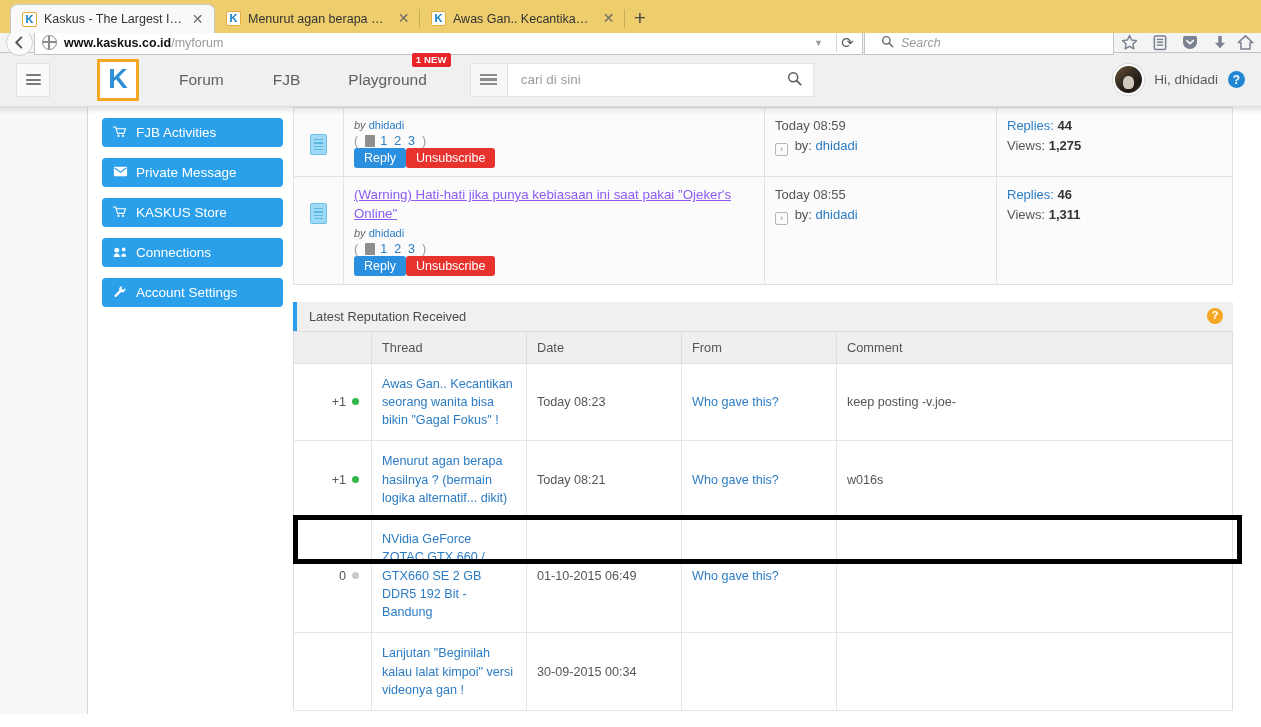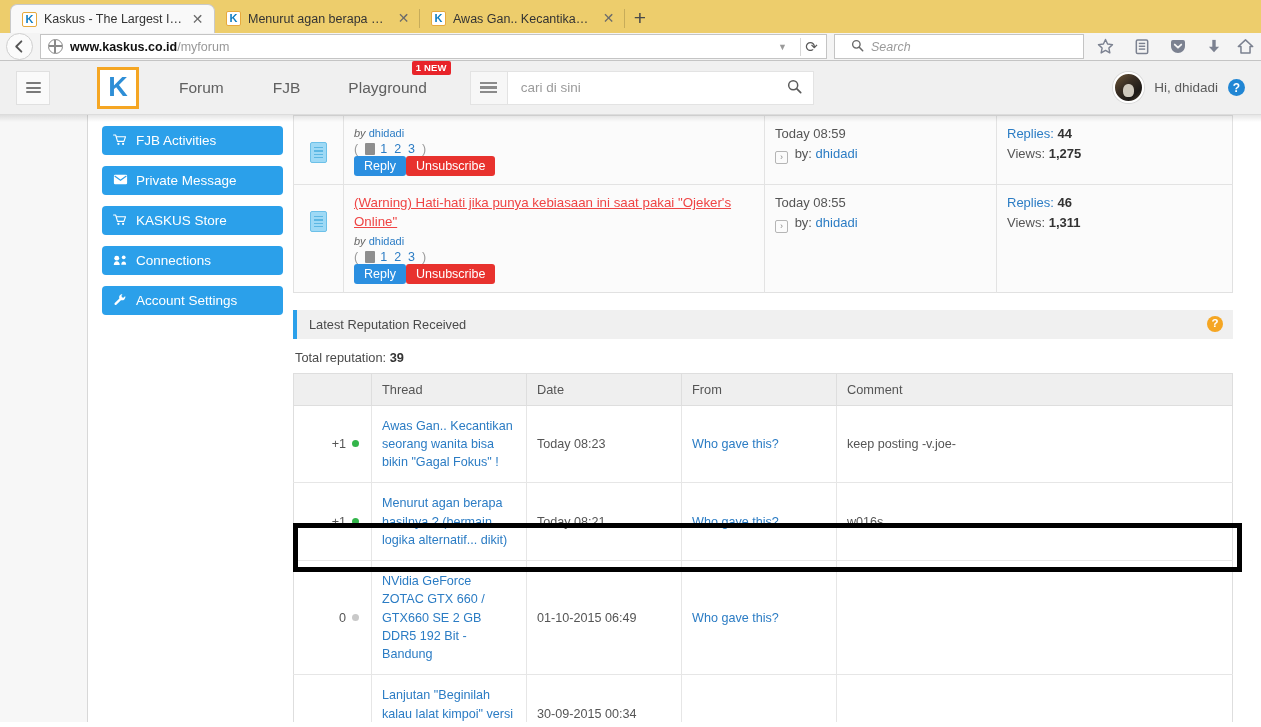--- a/index.html
+++ b/index.html
@@ -80,27 +80,27 @@
   #new-tab-btn {
     width: 30px; height: 29px;
     display: flex; align-items: center; justify-content: center;
     font-size: 21px;
     color: #4a4a4a;
     line-height: 1;
     padding-bottom: 3px;
   }
 
   #navbar {
-    height: 28px;
+    height: 20px;
     background: #f4f4f4;
     border-bottom: 1px solid #c4c4c4;
     display: flex;
     align-items: center;
     padding: 0 6px;
-    gap: 7px;
+    gap: 1px;
   }
   #back-btn {
     width: 27px; height: 27px;
     border-radius: 50%;
     border: 1px solid #cfcfcf;
     background: #fbfbfb;
     display: flex; align-items: center; justify-content: center;
     color: #555;
     flex: 0 0 auto;
   }
@@ -399,21 +399,21 @@
     margin-top: 18px;
     position: relative;
   }
   .thread-doc-icon::after {
     content: "";
     position: absolute; left: 3px; right: 3px; top: 4px; height: 11px;
     background: repeating-linear-gradient(to bottom,#5cb7e3 0,#5cb7e3 1.4px,transparent 1.4px,transparent 3.4px);
   }
   .thread-title {
     font-size: 13.3px;
-    color: #ef4444;
+    color: #8b5cf6;
     line-height: 1.45;
     display: block;
   }
   .thread-by { font-size: 11px; color: #555; margin-top: 3px; }
   .thread-by .by-it { font-style: italic; color: #666; }
   .thread-by a { color: #2b7cc4; text-decoration: none; }
   .thread-pages {
     font-size: 12.5px;
     color: #9a9a9a;
     margin-top: 3px;
@@ -813,24 +813,20 @@
               </div>
             </td>
           </tr>
         </tbody>
       </table>
 
       <div id="rep-panel">
         <div id="rep-panel-head">
           <span>Latest Reputation Received</span>
           <span id="rep-help">?</span>
-        </div>
-        <div id="rep-total">
-          <span>Total reputation:</span>
-          <b>39</b>
         </div>
 
         <table id="rep-table">
           <thead>
             <tr>
               <th class="c-score"></th>
               <th class="c-thread">Thread</th>
               <th class="c-date">Date</th>
               <th class="c-from">From</th>
               <th>Comment</th>

